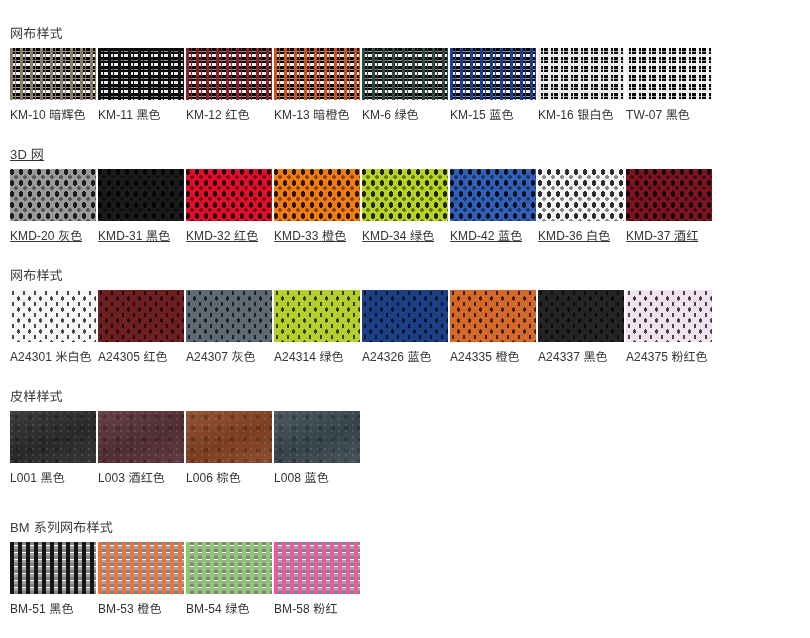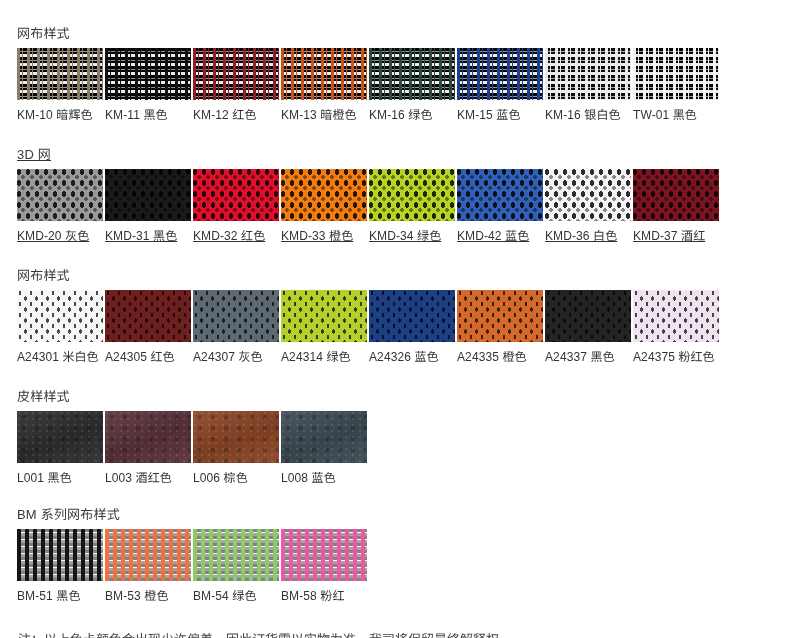--- a/index.html
+++ b/index.html
@@ -15,21 +15,21 @@
     color: #333333;
     overflow: hidden;
     position: relative;
   }
   .page {
     padding: 0;
     width: 810px;
     box-sizing: border-box;
   }
   .section {
-    padding-left: 17px;
+    padding-left: 10px;
   }
   .section-title {
     font-size: 13px;
     line-height: 16px;
     color: #3a3a3a;
     letter-spacing: 0.2px;
     margin: 0 0 6px 0;
     font-weight: 400;
   }
   .swatch-row {
@@ -57,21 +57,21 @@
     color: #333333;
     margin-top: 8px;
     white-space: nowrap;
     letter-spacing: 0.1px;
   }
   
   .sec-mesh      { margin-top: 26px; }
   .sec-3d        { margin-top: 25px; text-decoration: underline; }
   .sec-cloth     { margin-top: 25px; }
   .sec-leather   { margin-top: 25px; }
-  .sec-bm        { margin-top: 22px; }
+  .sec-bm        { margin-top: 35px; }
 
   .footnote {
     margin-top: 28px;
     padding-left: 18px;
     font-size: 13px;
     line-height: 18px;
     color: #444444;
   }
 </style>
 </head>
@@ -93,33 +93,33 @@
       <div class="swatch-cell">
         <span class="swatch" style="background-color: rgb(26, 20, 22); background-image: repeating-linear-gradient(90deg, rgb(140, 31, 38) 0px, rgb(140, 31, 38) 3px, rgba(0, 0, 0, 0) 3px, rgba(0, 0, 0, 0) 5px, rgb(140, 31, 38) 5px, rgb(140, 31, 38) 6px, rgba(0, 0, 0, 0) 6px, rgba(0, 0, 0, 0) 10px), repeating-linear-gradient(0deg, rgba(255, 255, 255, 0.92) 0px, rgba(255, 255, 255, 0.92) 3px, rgba(0, 0, 0, 0.75) 3px, rgba(0, 0, 0, 0.75) 5px, rgba(255, 255, 255, 0.55) 5px, rgba(255, 255, 255, 0.55) 6px, rgba(0, 0, 0, 0.8) 6px, rgba(0, 0, 0, 0.8) 9px), linear-gradient(rgb(26, 20, 22), rgb(26, 20, 22)); background-size: 10px 9px, 7px 9px, 100% 100%;"></span>
         <span class="swatch-label">KM-12 红色</span>
       </div>
       <div class="swatch-cell">
         <span class="swatch" style="background-color: rgb(42, 26, 16); background-image: repeating-linear-gradient(90deg, rgb(201, 81, 28) 0px, rgb(201, 81, 28) 3px, rgba(0, 0, 0, 0) 3px, rgba(0, 0, 0, 0) 5px, rgb(201, 81, 28) 5px, rgb(201, 81, 28) 6px, rgba(0, 0, 0, 0) 6px, rgba(0, 0, 0, 0) 10px), repeating-linear-gradient(0deg, rgba(255, 255, 255, 0.92) 0px, rgba(255, 255, 255, 0.92) 3px, rgba(0, 0, 0, 0.75) 3px, rgba(0, 0, 0, 0.75) 5px, rgba(255, 255, 255, 0.55) 5px, rgba(255, 255, 255, 0.55) 6px, rgba(0, 0, 0, 0.8) 6px, rgba(0, 0, 0, 0.8) 9px), linear-gradient(rgb(42, 26, 16), rgb(42, 26, 16)); background-size: 10px 9px, 7px 9px, 100% 100%;"></span>
         <span class="swatch-label">KM-13 暗橙色</span>
       </div>
       <div class="swatch-cell">
         <span class="swatch" style="background-color: rgb(22, 33, 27); background-image: repeating-linear-gradient(90deg, rgb(47, 74, 60) 0px, rgb(47, 74, 60) 3px, rgba(0, 0, 0, 0) 3px, rgba(0, 0, 0, 0) 5px, rgb(47, 74, 60) 5px, rgb(47, 74, 60) 6px, rgba(0, 0, 0, 0) 6px, rgba(0, 0, 0, 0) 10px), repeating-linear-gradient(0deg, rgba(255, 255, 255, 0.92) 0px, rgba(255, 255, 255, 0.92) 3px, rgba(0, 0, 0, 0.75) 3px, rgba(0, 0, 0, 0.75) 5px, rgba(255, 255, 255, 0.55) 5px, rgba(255, 255, 255, 0.55) 6px, rgba(0, 0, 0, 0.8) 6px, rgba(0, 0, 0, 0.8) 9px), linear-gradient(rgb(22, 33, 27), rgb(22, 33, 27)); background-size: 10px 9px, 7px 9px, 100% 100%;"></span>
-        <span class="swatch-label">KM-16 绿色</span>
+        <span class="swatch-label">KM-6 绿色</span>
       </div>
       <div class="swatch-cell">
         <span class="swatch" style="background-color: rgb(20, 26, 42); background-image: repeating-linear-gradient(90deg, rgb(30, 63, 143) 0px, rgb(30, 63, 143) 3px, rgba(0, 0, 0, 0) 3px, rgba(0, 0, 0, 0) 5px, rgb(30, 63, 143) 5px, rgb(30, 63, 143) 6px, rgba(0, 0, 0, 0) 6px, rgba(0, 0, 0, 0) 10px), repeating-linear-gradient(0deg, rgba(255, 255, 255, 0.92) 0px, rgba(255, 255, 255, 0.92) 3px, rgba(0, 0, 0, 0.75) 3px, rgba(0, 0, 0, 0.75) 5px, rgba(255, 255, 255, 0.55) 5px, rgba(255, 255, 255, 0.55) 6px, rgba(0, 0, 0, 0.8) 6px, rgba(0, 0, 0, 0.8) 9px), linear-gradient(rgb(20, 26, 42), rgb(20, 26, 42)); background-size: 10px 9px, 7px 9px, 100% 100%;"></span>
         <span class="swatch-label">KM-15 蓝色</span>
       </div>
       <div class="swatch-cell">
         <span class="swatch" style="background-color: rgb(58, 58, 58); background-image: repeating-linear-gradient(90deg, rgb(233, 233, 234) 0px, rgb(233, 233, 234) 3px, rgba(0, 0, 0, 0) 3px, rgba(0, 0, 0, 0) 5px, rgb(233, 233, 234) 5px, rgb(233, 233, 234) 6px, rgba(0, 0, 0, 0) 6px, rgba(0, 0, 0, 0) 10px), repeating-linear-gradient(0deg, rgba(255, 255, 255, 0.92) 0px, rgba(255, 255, 255, 0.92) 3px, rgba(0, 0, 0, 0.75) 3px, rgba(0, 0, 0, 0.75) 5px, rgba(255, 255, 255, 0.55) 5px, rgba(255, 255, 255, 0.55) 6px, rgba(0, 0, 0, 0.8) 6px, rgba(0, 0, 0, 0.8) 9px), linear-gradient(rgb(58, 58, 58), rgb(58, 58, 58)); background-size: 10px 9px, 7px 9px, 100% 100%;"></span>
         <span class="swatch-label">KM-16 银白色</span>
       </div>
       <div class="swatch-cell">
         <span class="swatch" style="background-color: rgb(17, 17, 17); background-image: repeating-linear-gradient(90deg, rgb(242, 242, 242) 0px, rgb(242, 242, 242) 3px, rgba(0, 0, 0, 0) 3px, rgba(0, 0, 0, 0) 5px, rgb(242, 242, 242) 5px, rgb(242, 242, 242) 6px, rgba(0, 0, 0, 0) 6px, rgba(0, 0, 0, 0) 10px), repeating-linear-gradient(0deg, rgba(255, 255, 255, 0.92) 0px, rgba(255, 255, 255, 0.92) 3px, rgba(0, 0, 0, 0.75) 3px, rgba(0, 0, 0, 0.75) 5px, rgba(255, 255, 255, 0.55) 5px, rgba(255, 255, 255, 0.55) 6px, rgba(0, 0, 0, 0.8) 6px, rgba(0, 0, 0, 0.8) 9px), linear-gradient(rgb(17, 17, 17), rgb(17, 17, 17)); background-size: 10px 9px, 7px 9px, 100% 100%;"></span>
-        <span class="swatch-label">TW-01 黑色</span>
+        <span class="swatch-label">TW-07 黑色</span>
       </div>
     </div>
   </div>
 
   <div class="section sec-3d">
     <div class="section-title">3D 网</div>
     <div class="swatch-row">
       <div class="swatch-cell">
         <span class="swatch" style="background-color: rgb(154, 154, 154); background-image: radial-gradient(2.1px 3.2px at 2px 3px, rgba(0, 0, 0, 0.82) 0px, rgba(0, 0, 0, 0.82) 99%, rgba(0, 0, 0, 0) 100%), radial-gradient(1.6px 1.6px at 6px 8px, rgba(0, 0, 0, 0.45) 0px, rgba(0, 0, 0, 0.45) 99%, rgba(0, 0, 0, 0) 100%), linear-gradient(rgb(154, 154, 154), rgb(154, 154, 154)); background-size: 9px 11px, 9px 11px, 100% 100%;"></span>
         <span class="swatch-label">KMD-20 灰色</span>

